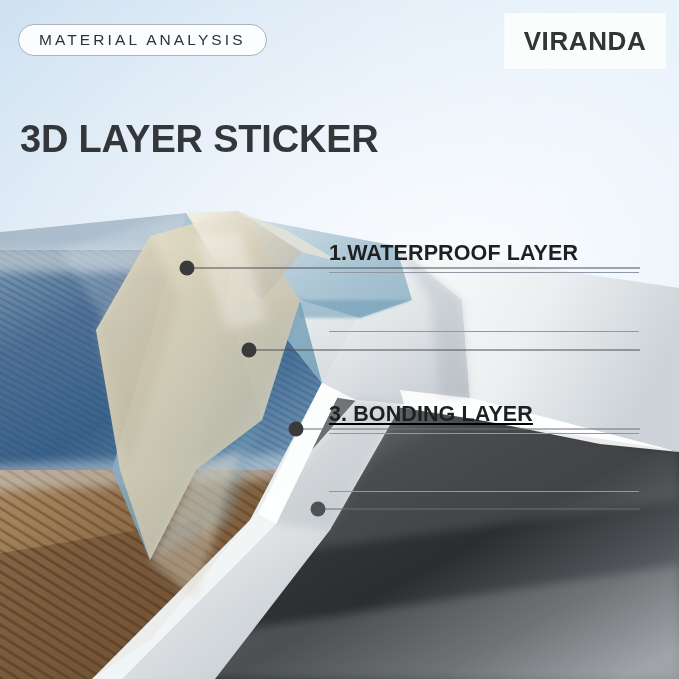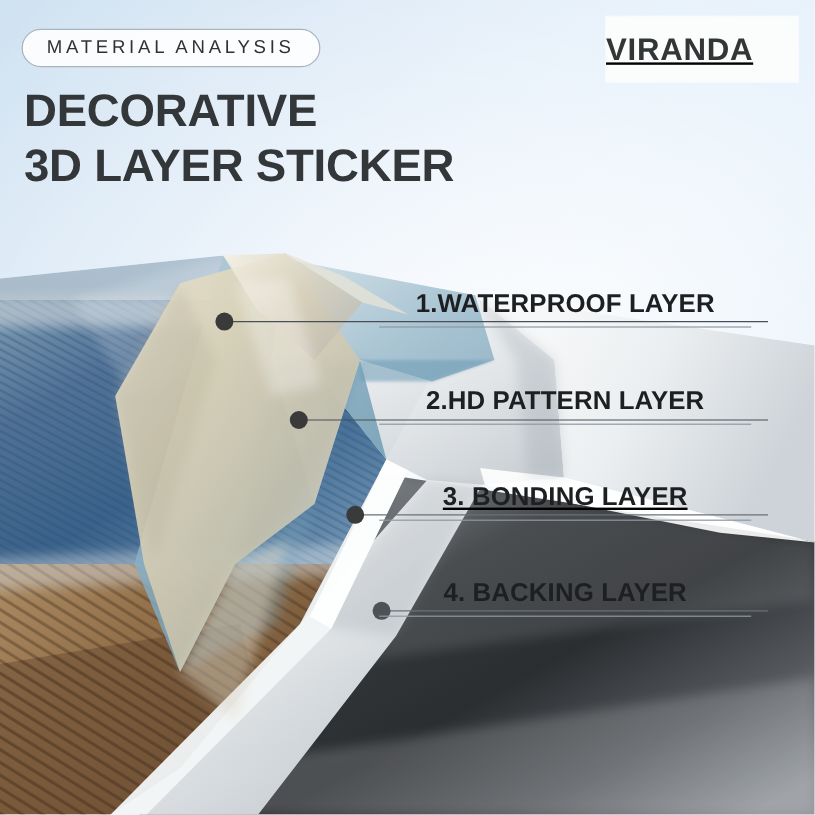--- a/index.html
+++ b/index.html
@@ -63,44 +63,44 @@
 
   #logo-box {
     position: absolute;
     left: 505px;
     top: 14px;
     width: 160px;
     height: 54px;
     background: #fbfcfc;
     display: flex;
     align-items: center;
+    justify-content: center;
     box-shadow: 0 0 0 1px rgba(255,255,255,0.6);
-    text-decoration: underline;
   }
   #logo-box span {
     font-size: 26px;
     font-weight: 700;
     color: #333637;
     letter-spacing: 0.6px;
   }
 
   
   #artwork {
     position: absolute;
     left: 0;
     top: 0;
     width: 679px;
     height: 679px;
   }
 
   
   .callout {
     position: absolute;
-    right: 53px;
-    text-align: center;
+    right: 40px;
+    text-align: left;
     white-space: nowrap;
   }
   .callout .txt {
     display: block;
     font-size: 21.5px;
     font-weight: 700;
     color: #1d1f21;
     letter-spacing: 0.1px;
     line-height: 1;
   }
@@ -322,37 +322,34 @@
         <circle cx="296" cy="429" r="7.5" fill="#3a3a3a"></circle>
         <circle cx="318" cy="509" r="7.5" fill="#4e5256"></circle>
       </g>
     </g>
     </svg>
 
   <div id="badge">
     <span>MATERIAL ANALYSIS</span>
   </div>
 
-  <div id="headline-1" class="headline">DECORATIVE</div>
   <div id="headline-2" class="headline">3D LAYER STICKER</div>
 
   <div id="logo-box">
     <span>VIRANDA</span>
   </div>
 
   <div id="callout-1" class="callout">
     <span class="txt">1.WATERPROOF LAYER</span>
     <span class="rule"></span>
   </div>
   <div id="callout-2" class="callout">
-    <span class="txt">2.HD PATTERN LAYER</span>
     <span class="rule"></span>
   </div>
   <div id="callout-3" class="callout">
     <span class="txt">3. BONDING LAYER</span>
     <span class="rule"></span>
   </div>
   <div id="callout-4" class="callout">
-    <span class="txt">4. BACKING LAYER</span>
     <span class="rule"></span>
   </div>
 
 </div>
 
 </body></html>

